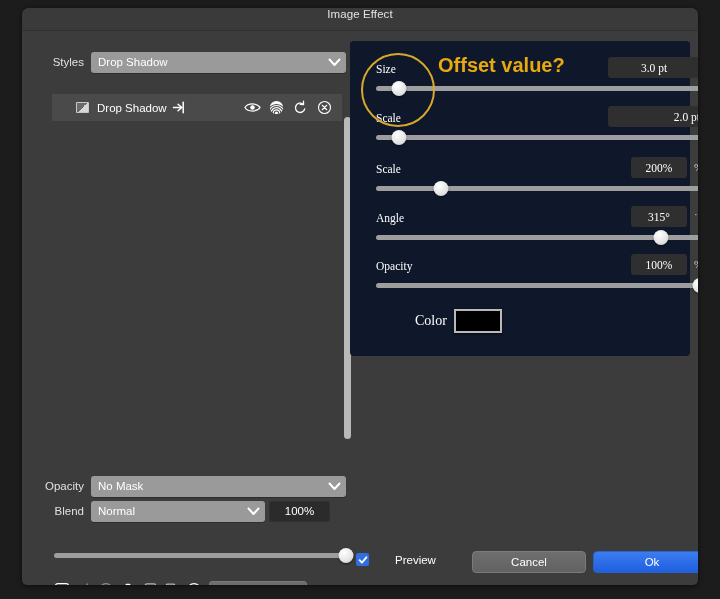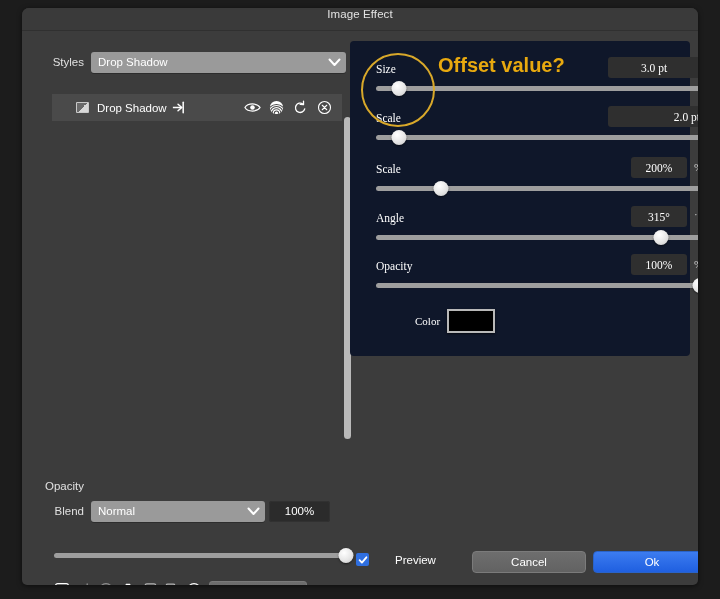--- a/index.html
+++ b/index.html
@@ -323,21 +323,21 @@
   }
 
   #color-row {
     position: absolute;
     left: 65px;
     top: 268px;
     display: flex;
     align-items: center;
   }
   #color-label {
-    font-size: 11px;
+    font-size: 14px;
     color: #ffffff;
     margin-right: 7px;
   }
   #color-swatch {
     width: 48px;
     height: 24px;
     background: #000000;
     border: 2px solid #b9b9b9;
     box-sizing: border-box;
     box-shadow: 0 1px 2px rgba(0,0,0,0.6);
@@ -487,20 +487,28 @@
         </span>
       </div>
     </div>
 
     <div id="scrollbar-track">
       <div id="scrollbar-thumb"></div>
     </div>
 
     <div class="row-opacity">
       <span class="field-label" style="width:52px;margin-right:7px;">Opacity</span>
+      <div class="combo" style="width:255px;">
+        <span class="cval">No Mask</span>
+        <span class="chev">
+          <svg width="13" height="9" viewBox="0 0 13 9">
+              <path d="M1.5 1.5 L6.5 7 L11.5 1.5" stroke="#ffffff" stroke-width="2" fill="none" stroke-linecap="round" stroke-linejoin="round"></path>
+            </svg>
+        </span>
+      </div>
     </div>
 
     <div class="row-blend">
       <span class="field-label" style="width:52px;margin-right:7px;">Blend</span>
       <div class="combo" style="width:174px;">
         <span class="cval">Normal</span>
         <span class="chev">
           <svg width="13" height="9" viewBox="0 0 13 9">
               <path d="M1.5 1.5 L6.5 7 L11.5 1.5" stroke="#ffffff" stroke-width="2" fill="none" stroke-linecap="round" stroke-linejoin="round"></path>
             </svg>

